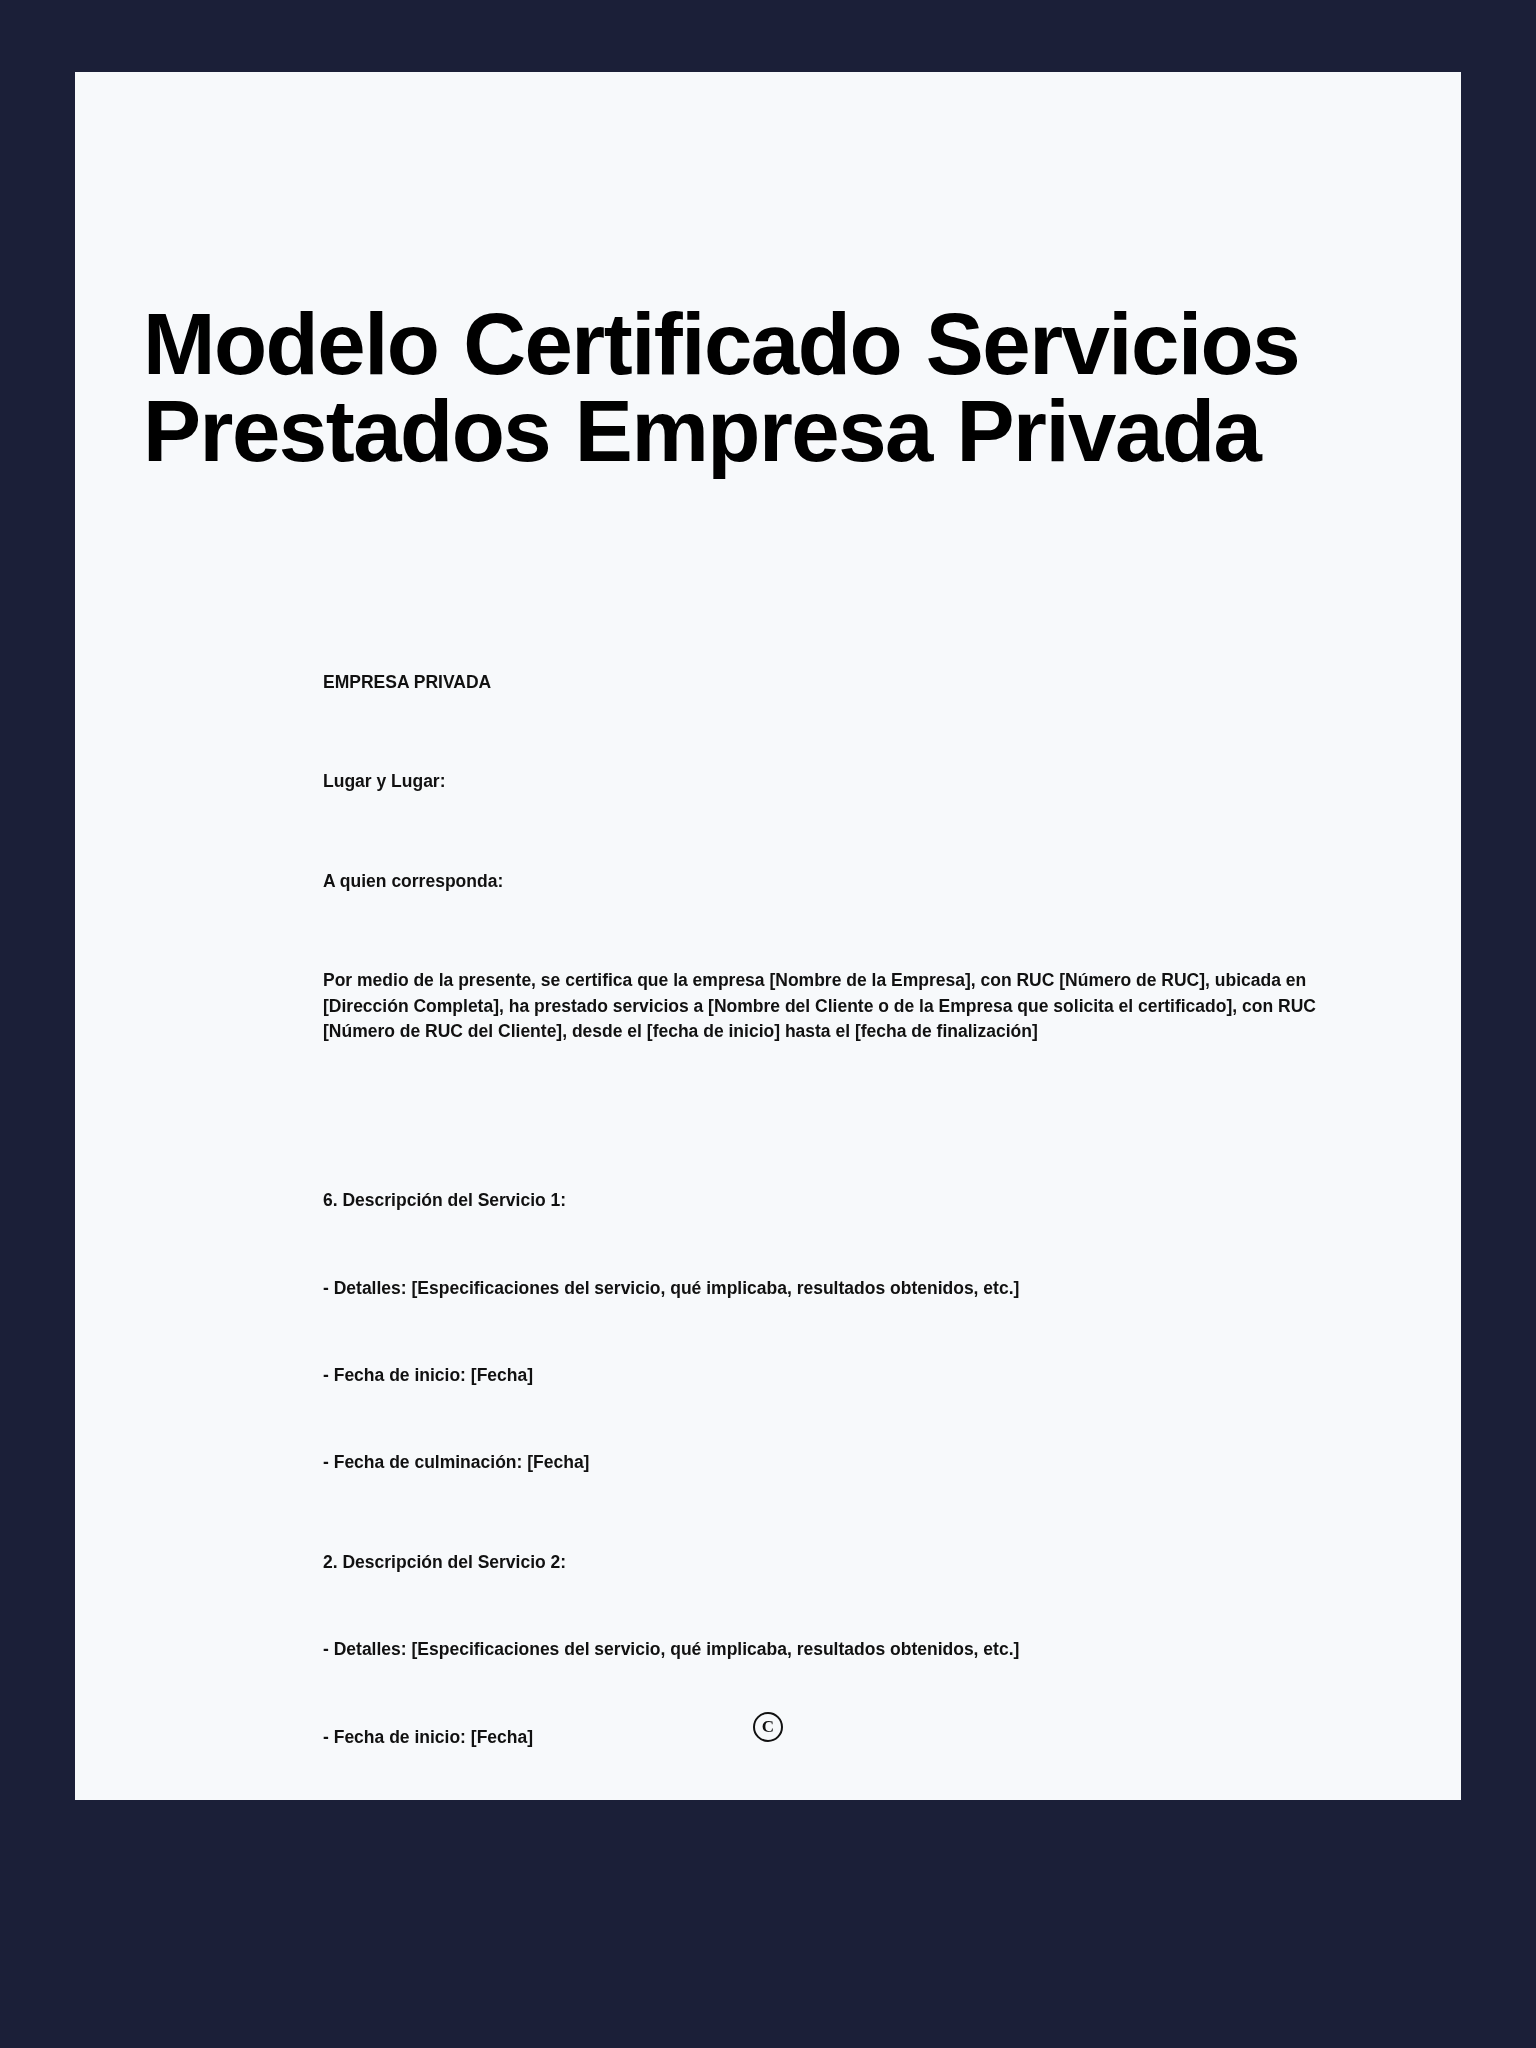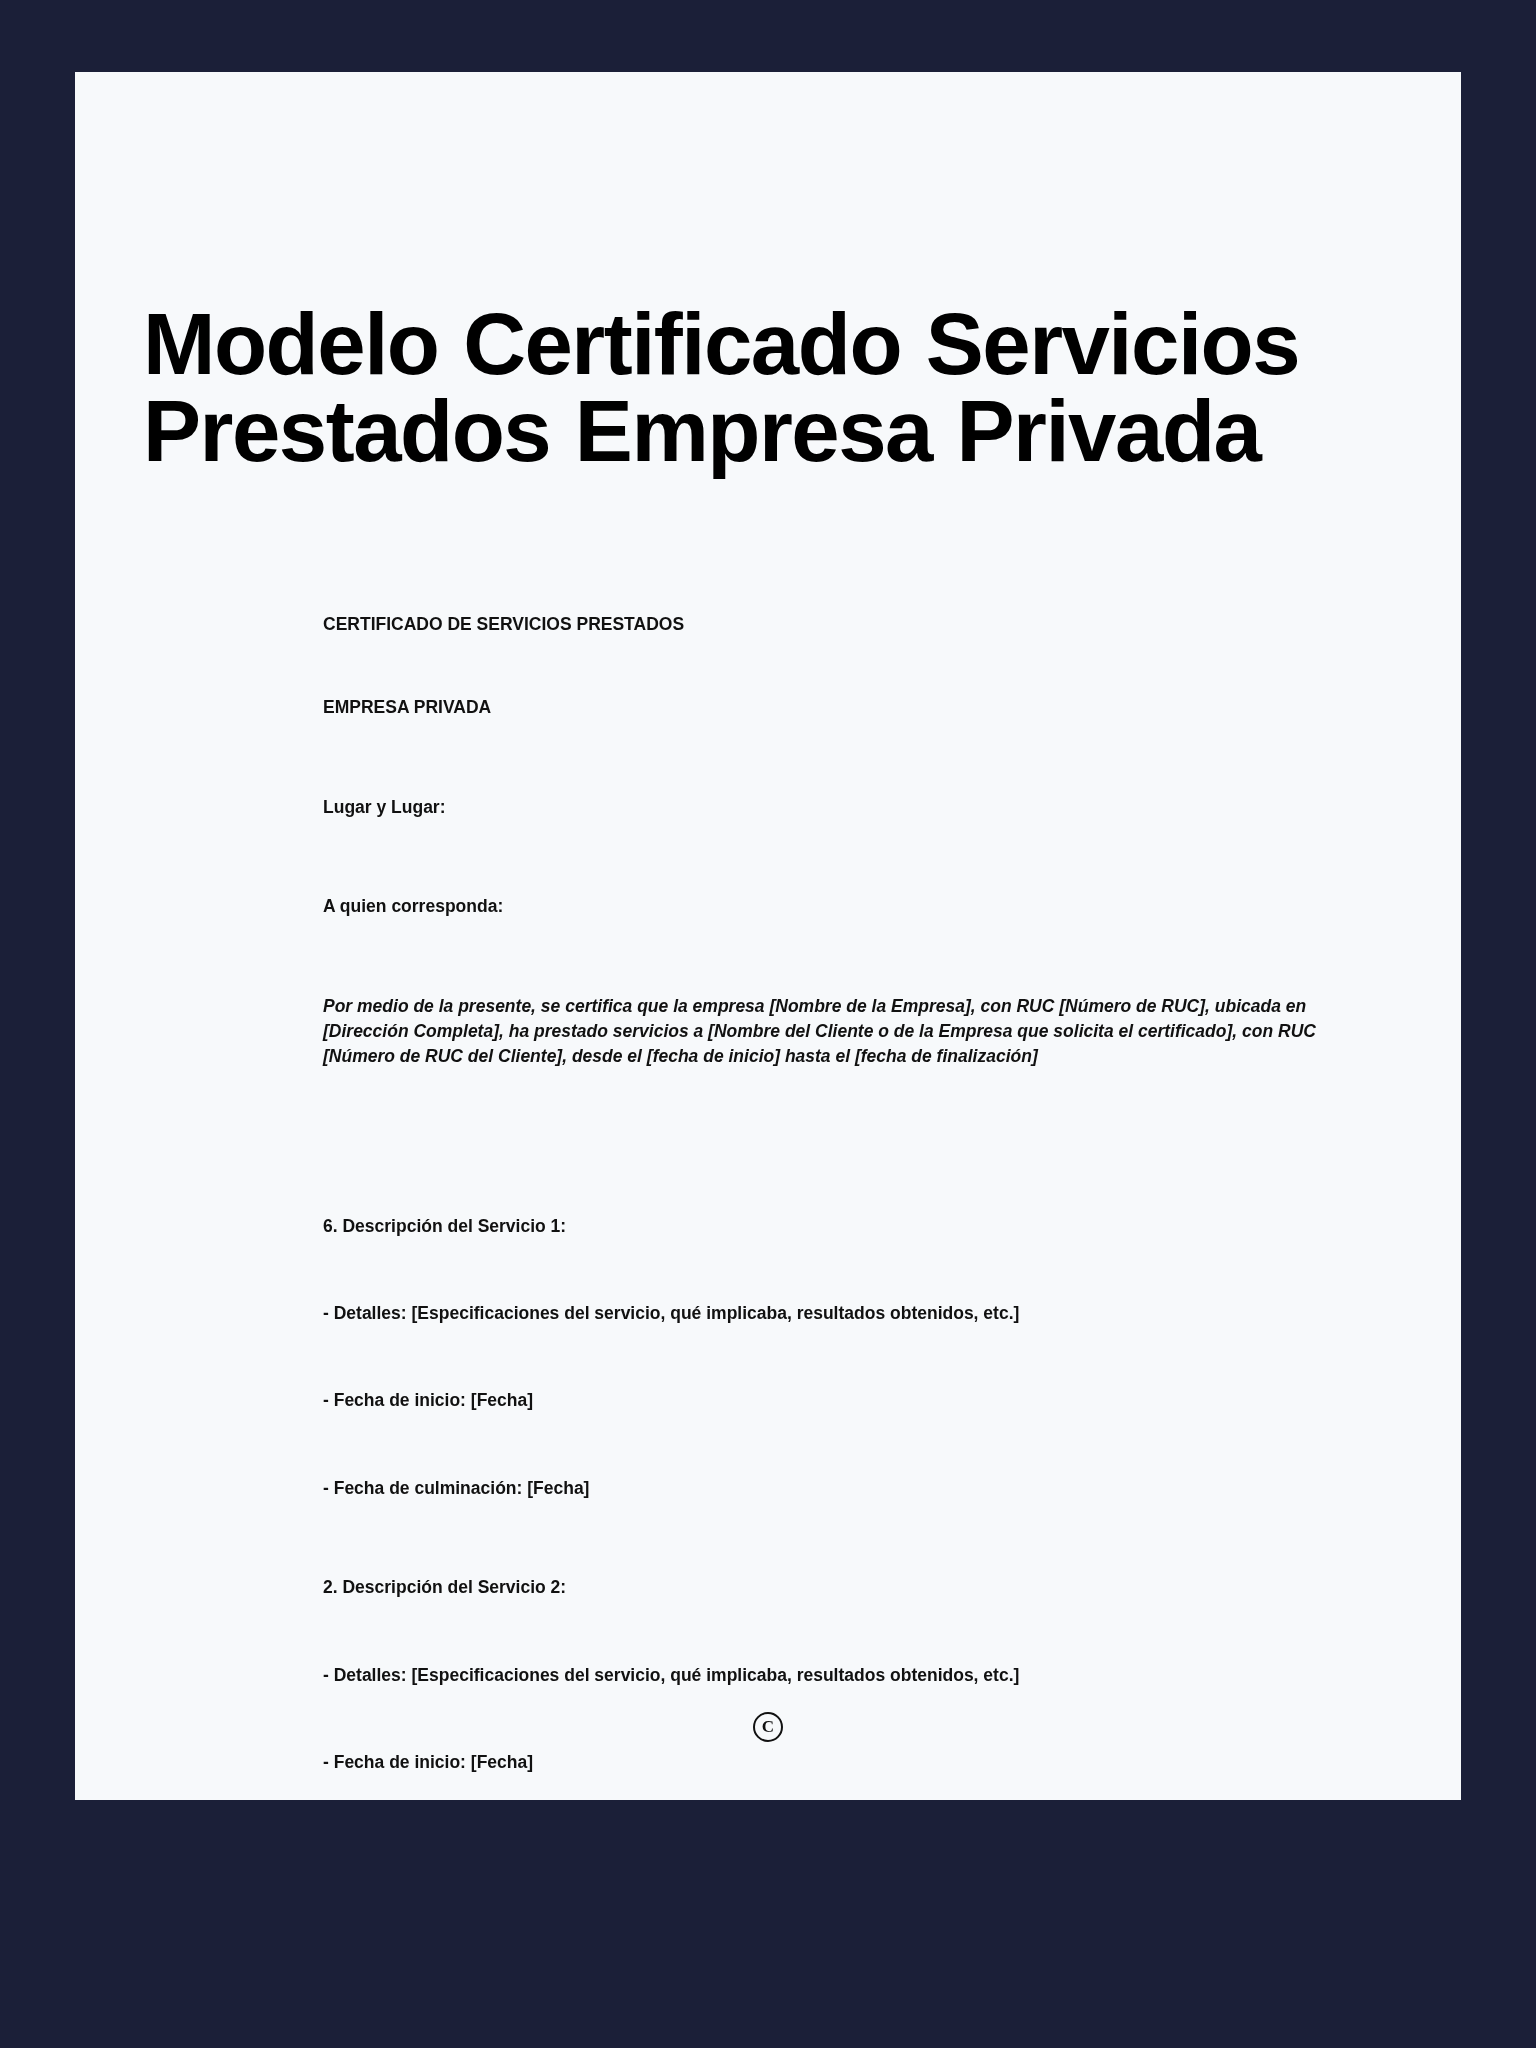--- a/index.html
+++ b/index.html
@@ -48,21 +48,20 @@
   }
   .blk {
     margin: 0 0 0 0;
   }
   .sp-1 { height: 58px; }
   .sp-2 { height: 70px; }
   .sp-3 { height: 74px; }
   .sp-4 { height: 62px; }
   .para {
     width: 1035px;
-    font-style: italic;
   }
   .footer-mark {
     position: absolute;
     left: 0;
     right: 0;
     bottom: 58px;
     text-align: center;
   }
   .copy-icon {
     display: inline-block;
@@ -80,21 +79,20 @@
 </style>
 </head>
 <body>
 
 <div class="page">
 
   <h1 class="doc-title">Modelo Certificado Servicios Prestados Empresa Privada</h1>
 
   <div class="body-wrap">
 
-    <div class="blk">CERTIFICADO DE SERVICIOS PRESTADOS</div>
     <div class="sp-1"></div>
 
     <div class="blk">EMPRESA PRIVADA</div>
     <div class="sp-3"></div>
 
     <div class="blk">Lugar y Lugar:</div>
     <div class="sp-3"></div>
 
     <div class="blk">A quien corresponda:</div>
     <div class="sp-3"></div>

